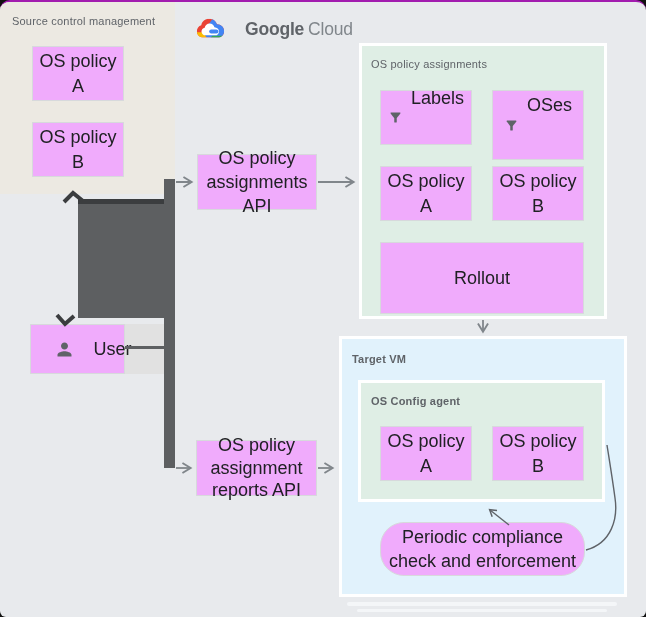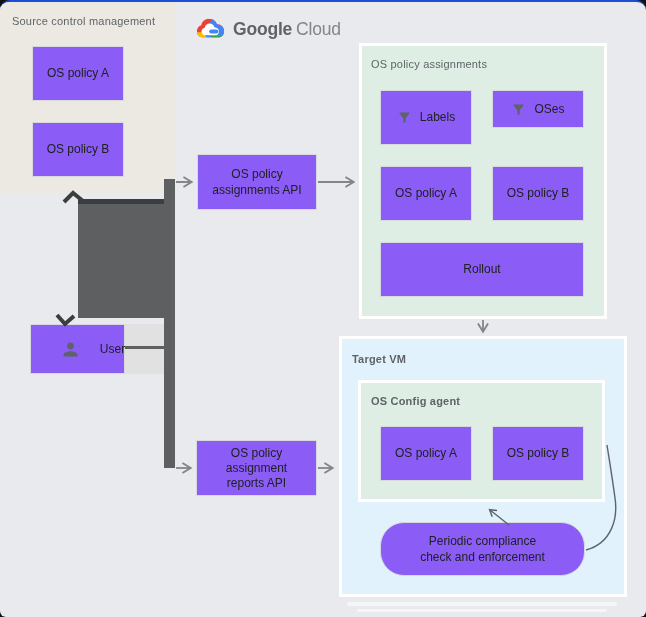--- a/index.html
+++ b/index.html
@@ -1,42 +1,42 @@
 <!DOCTYPE html>
 <html><head>
 <meta charset="utf-8">
 <style>
   html,body{margin:0;padding:0;background:#111;}
   *{box-sizing:border-box;}
   #canvas{
     position:relative;width:646px;height:617px;
     background:#E8EAED;
     border-radius:10px 10px 6px 6px;
-    border-top:2px solid #1d4ed8;
+    border-top:2px solid #a21caf;
     overflow:hidden;
     font-family:"Liberation Sans", sans-serif;
     color:#202124;
   }
   .abs{position:absolute;}
   .panel-label{
     position:absolute;font-size:11px;color:#5F6368;letter-spacing:.2px;
   }
   .node{
-    position:absolute;background:#8b5cf6;border:1px solid #D7D9DC;
+    position:absolute;background:#f0abfc;border:1px solid #D7D9DC;
     display:flex;align-items:center;justify-content:center;
-    font-size:12px;color:#202124;text-align:center;white-space:pre-line;
+    font-size:18px;color:#202124;text-align:center;white-space:pre-line;
     line-height:1.35;
   }
   .soft-panel{position:absolute;}
   #source-panel{left:0;top:0;width:175px;height:192px;background:#ECE9E2;}
   #green-panel{left:359px;top:41px;width:248px;height:276px;background:#DFEEE5;border:3px solid #FFFFFF;}
   #target-panel{left:339px;top:334px;width:288px;height:261px;background:#E1F2FC;border:3px solid #FFFFFF;}
   #agent-panel{left:358px;top:378px;width:247px;height:122px;background:#DFEEE5;border:3px solid #FFFFFF;}
-  .icon-row{display:flex;align-items:center;gap:8px;}
-  #logo{left:196px;top:15px;display:flex;align-items:center;gap:8px;}
+  .icon-row{display:flex;align-items:flex-start;gap:8px;}
+  #logo{left:196px;top:15px;display:flex;align-items:center;gap:20px;}
   #logo .logo-text{font-size:17.5px;letter-spacing:-0.2px;}
   #logo .w1{color:#5F6368;font-weight:700;}
   #logo .w2{color:#80868B;font-weight:400;margin-left:4px;}
   #user-shadow{left:125px;top:322px;width:40px;height:50px;background:#E1E1E1;}
   #user-box{left:30px;top:322px;width:95px;height:50px;justify-content:center;padding-left:30px;gap:19px;}
   .stack-line{position:absolute;background:#F4F6F8;border-radius:2px;}
   #stack-1{left:347px;top:600px;width:270px;height:4px;}
   #stack-2{left:357px;top:607px;width:250px;height:3px;}
   svg{display:block;}
   #overlay{position:absolute;left:0;top:0;pointer-events:none;}
@@ -95,37 +95,37 @@
   <div class="node" style="left:380px;top:88px;width:92px;height:55px;">
     <span class="icon-row">
       <span>
         <svg width="15" height="15" viewBox="0 0 24 24" fill="#5F6368">
             <path d="M4.25 5.61C6.27 8.2 10 13 10 13v6c0 .55.45 1 1 1h2c.55 0 1-.45 1-1v-6s3.73-4.8 5.75-7.39C20.25 4.95 19.78 4 18.95 4H5.04c-.83 0-1.3.95-.79 1.61z"></path>
           </svg>
       </span>
       <span>Labels</span>
     </span>
   </div>
-  <div class="node" style="left:492px;top:88px;width:92px;height:38px;">
+  <div class="node" style="left:492px;top:88px;width:92px;height:70px;">
     <span class="icon-row">
       <span>
         <svg width="15" height="15" viewBox="0 0 24 24" fill="#5F6368">
             <path d="M4.25 5.61C6.27 8.2 10 13 10 13v6c0 .55.45 1 1 1h2c.55 0 1-.45 1-1v-6s3.73-4.8 5.75-7.39C20.25 4.95 19.78 4 18.95 4H5.04c-.83 0-1.3.95-.79 1.61z"></path>
           </svg>
       </span>
       <span>OSes</span>
     </span>
   </div>
   <div class="node" style="left:380px;top:164px;width:92px;height:55px;">
     <span>OS policy A</span>
   </div>
   <div class="node" style="left:492px;top:164px;width:92px;height:55px;">
     <span>OS policy B</span>
   </div>
-  <div class="node" style="left:380px;top:240px;width:204px;height:55px;">
+  <div class="node" style="left:380px;top:240px;width:204px;height:72px;">
     <span>Rollout</span>
   </div>
 
   <div id="target-panel" class="soft-panel"></div>
   <span class="panel-label" style="left:352px;top:351px;font-weight:bold;">Target VM</span>
 
   <div id="agent-panel" class="soft-panel"></div>
   <span class="panel-label" style="left:371px;top:393px;font-weight:bold;">OS Config agent</span>
 
   <div class="node" style="left:380px;top:424px;width:92px;height:55px;">

